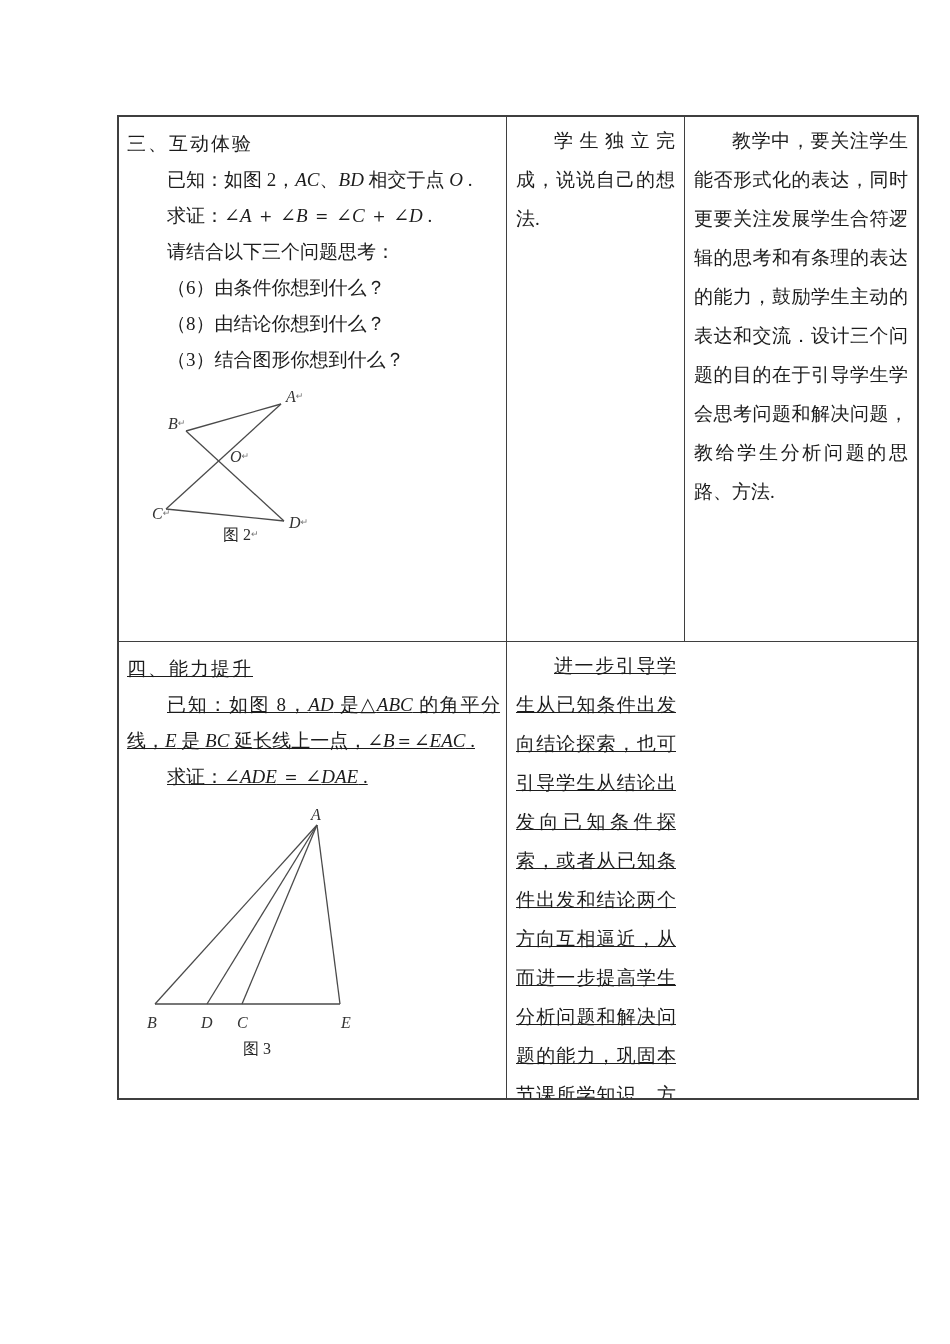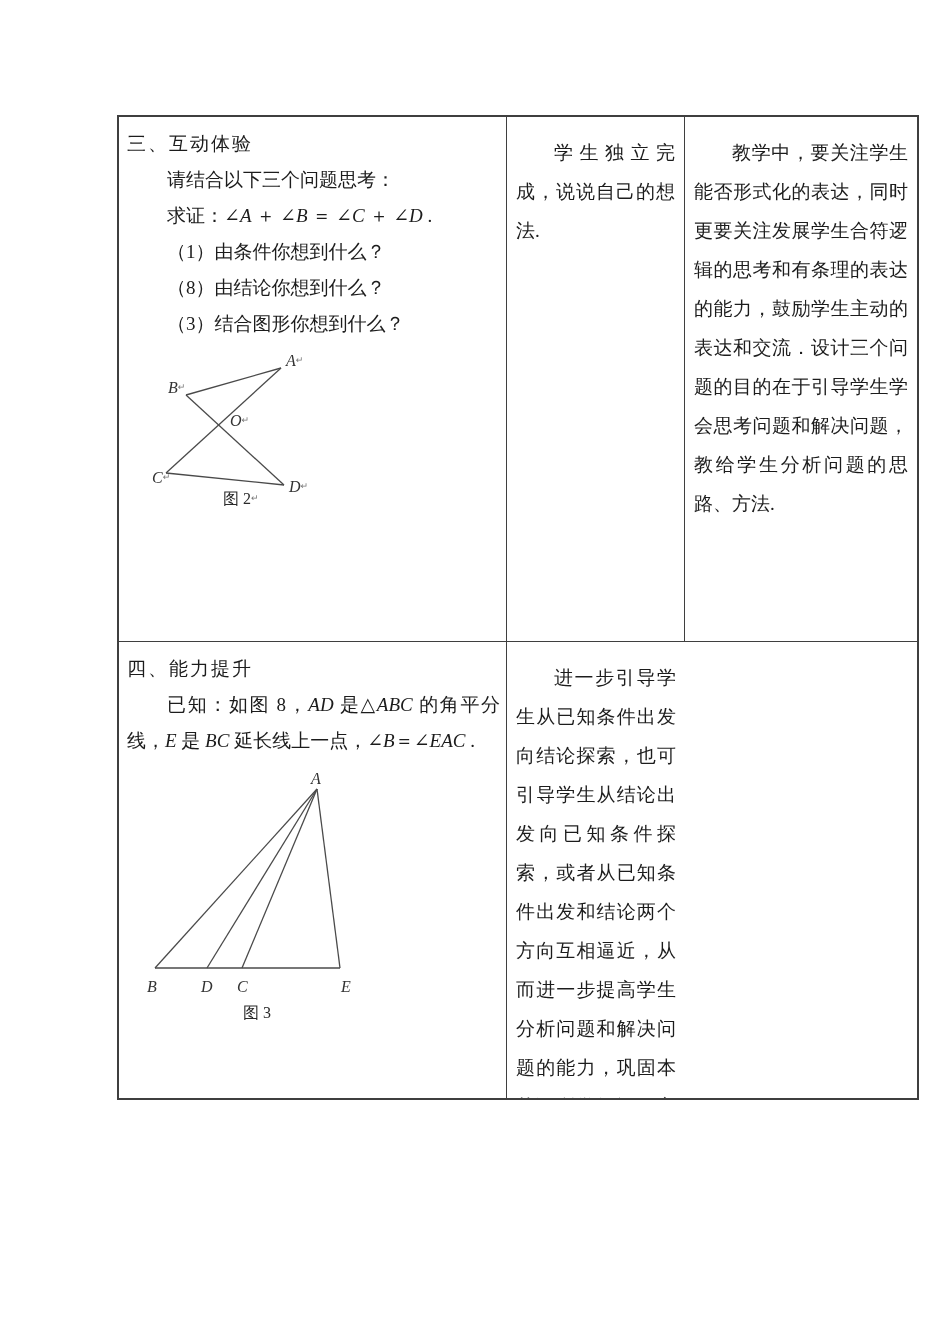--- a/index.html
+++ b/index.html
@@ -28,21 +28,21 @@
     box-sizing: border-box;
   }
   .cell {
     box-sizing: border-box;
     border-right: 1px solid #3f3f3f;
     border-bottom: 1px solid #3f3f3f;
     overflow: hidden;
     font-size: 19px;
   }
   .cell.last-col { border-right: none; }
-  .cell.last-row { border-bottom: none; }
+  .cell.last-row { border-bottom: none; text-decoration: underline; }
 
   
   .cell-activity { padding: 9px 6px 0 8px; position: relative; }
   .heading {
     line-height: 36px;
     letter-spacing: 2px;
     white-space: nowrap;
   }
   .line {
     line-height: 36px;
@@ -55,21 +55,21 @@
     text-align: justify;
     text-justify: inter-character;
   }
   .mvar {
     font-style: italic;
     font-family: "Liberation Serif", serif;
   }
 
   
   .cell-student, .cell-notes {
-    padding: 16px 9px 0 9px;
+    padding: 4px 9px 0 9px;
   }
   .cell-student p, .cell-notes p {
     margin: 0;
     line-height: 39px;
     text-indent: 2em;
     text-align: justify;
     text-justify: inter-character;
   }
 
   
@@ -97,23 +97,24 @@
   }
 </style>
 </head>
 <body>
 
 <div class="page">
   <div class="doc-table">
 
     <div class="cell cell-activity">
       <div class="heading">三、互动体验</div>
+      <div class="line ind"><span>已知：如图 2，</span><span class="mvar">AC</span><span>、</span><span class="mvar">BD</span><span> 相交于点 </span><span class="mvar">O</span><span> .</span></div>
+      <div class="line ind"><span>求证：∠</span><span class="mvar">A</span><span> ＋ ∠</span><span class="mvar">B</span><span> ＝ ∠</span><span class="mvar">C</span><span> ＋ ∠</span><span class="mvar">D</span><span> .</span></div>
       <div class="line ind">请结合以下三个问题思考：</div>
-      <div class="line ind"><span>求证：∠</span><span class="mvar">A</span><span> ＋ ∠</span><span class="mvar">B</span><span> ＝ ∠</span><span class="mvar">C</span><span> ＋ ∠</span><span class="mvar">D</span><span> .</span></div>
-      <div class="line ind">（1）由条件你想到什么？</div>
+      <div class="line ind">（6）由条件你想到什么？</div>
       <div class="line ind">（8）由结论你想到什么？</div>
       <div class="line ind">（3）结合图形你想到什么？</div>
 
       <svg class="figure" width="250" height="162" viewBox="0 0 250 162" style="margin:10px 0 0 12px;">
         <line x1="47" y1="43" x2="142" y2="16"></line>
         <line x1="142" y1="16" x2="27" y2="121"></line>
         <line x1="47" y1="43" x2="145" y2="133"></line>
         <line x1="27" y1="121" x2="145" y2="133"></line>
         <text x="147" y="14"><tspan>A</tspan><tspan class="ret" dy="-3">↵</tspan></text>
         <text x="29" y="41"><tspan>B</tspan><tspan class="ret" dy="-3">↵</tspan></text>
@@ -128,20 +129,21 @@
       <p>学生独立完成，说说自己的想法.</p>
     </div>
 
     <div class="cell cell-notes last-col">
       <p>教学中，要关注学生能否形式化的表达，同时更要关注发展学生合符逻辑的思考和有条理的表达的能力，鼓励学生主动的表达和交流．设计三个问题的目的在于引导学生学会思考问题和解决问题，教给学生分析问题的思路、方法.</p>
     </div>
 
     <div class="cell cell-activity last-row">
       <div class="heading">四、能力提升</div>
       <div class="para"><span>已知：如图 8，</span><span class="mvar">AD</span><span> 是△</span><span class="mvar">ABC</span><span> 的角平分线，</span><span class="mvar">E</span><span> 是 </span><span class="mvar">BC</span><span> 延长线上一点，∠</span><span class="mvar">B</span><span>＝∠</span><span class="mvar">EAC</span><span> .</span></div>
+      <div class="line ind"><span>求证：∠</span><span class="mvar">ADE</span><span> ＝ ∠</span><span class="mvar">DAE</span><span> .</span></div>
 
       <svg class="figure" width="250" height="255" viewBox="0 0 250 255" style="margin:12px 0 0 8px;">
         <line x1="182" y1="18" x2="20" y2="197"></line>
         <line x1="182" y1="18" x2="72" y2="197"></line>
         <line x1="182" y1="18" x2="107" y2="197"></line>
         <line x1="182" y1="18" x2="205" y2="197"></line>
         <line x1="20" y1="197" x2="205" y2="197"></line>
         <text x="176" y="13">A</text>
         <text x="12" y="221">B</text>
         <text x="66" y="221">D</text>

